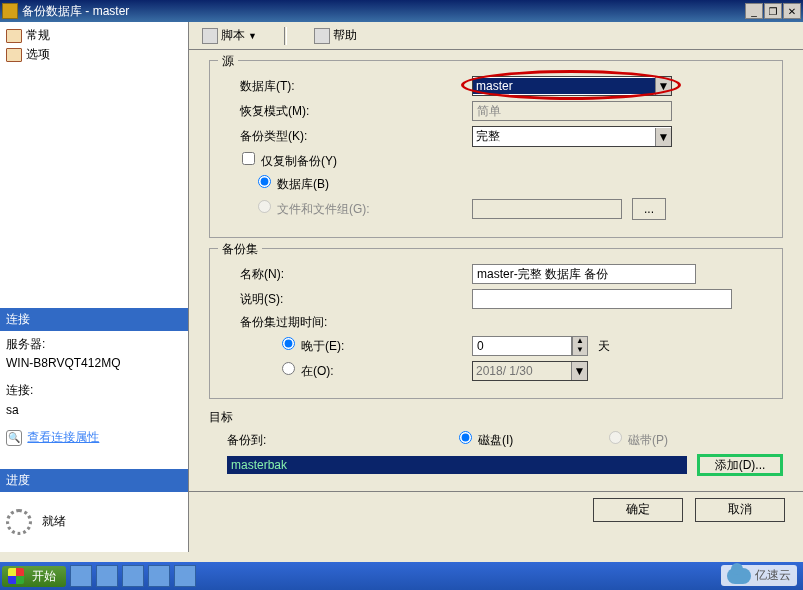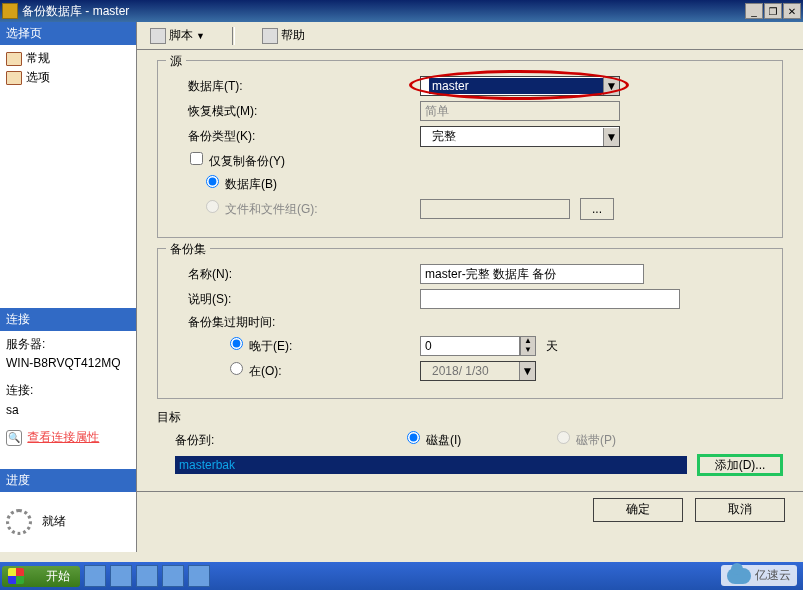--- a/index.html
+++ b/index.html
@@ -11,60 +11,60 @@
 .titlebar .wbtn { width: 18px; height: 16px; background: #d4d0c8; border: 1px solid #808080; font-family: Arial; font-size: 10px; display:flex; align-items:center; justify-content:center; color:#000; }
 
 .content { display: flex; height: 530px; }
 .sidebar { width: 220px; background: #fff; border-right: 1px solid #808080; display:flex; flex-direction:column; }
 .blue-head { background: #316ac5; color: #fff; padding: 3px 6px; font-weight: normal; }
 .side-body { padding: 4px 6px; }
 .side-item { display:flex; align-items:center; gap:4px; padding:1px 0; }
 .side-item .ic { width:16px; height:14px; background:#f5deb3; border:1px solid #a0522d; border-radius:1px; }
 .side-spacer { flex: 1; }
 .conn-body { padding:4px 6px; line-height:1.6; color:#000; }
-.conn-link { color:#ef4444; text-decoration:underline; margin-left:18px; }
+.conn-link { color:#3b82f6; text-decoration:underline; margin-left:18px; }
 .conn-ic { display:inline-block; width:16px; height:16px; vertical-align:middle; background:#fff; border:1px solid #888; border-radius:3px; position:relative; margin-right:2px; }
 .conn-ic::after { content:"🔍"; position:absolute; font-size:10px; left:1px; top:-1px; }
 .spin { width:26px; height:26px; border:3px dotted #888; border-radius:50%; display:inline-block; vertical-align:middle; }
 
 .main { flex:1; display:flex; flex-direction:column; background:#ece9d8; }
 .toolbar { height: 28px; border-bottom:1px solid #808080; display:flex; align-items:center; padding:0 6px; gap:20px; background:#ece9d8; }
 .toolbar .tbtn { display:inline-flex; align-items:center; gap:3px; padding:2px 6px; border:1px solid transparent; }
 .tool-ic { width:16px; height:16px; background:#ddd; border:1px solid #888; }
 .tool-sep { width:3px; height:18px; border-left:1px solid #808080; border-right:1px solid #fff; }
 
 .form { padding: 10px 20px; overflow:auto; }
 .group { border:1px solid #a0a0a0; padding:10px 12px 12px; margin-bottom:10px; position:relative; }
 .group-title { position:absolute; top:-8px; left:8px; background:#ece9d8; padding:0 4px; }
 .row { display:flex; align-items:center; margin:5px 0; }
 .row .lab { width: 250px; flex-shrink:0; }
 .row .lab.indent { padding-left: 18px; }
 .fld { height:20px; border:1px solid #808080; background:#fff; padding:0 4px; }
 .fld.disabled { background:#ece9d8; color:#888; }
-.select { display:flex; align-items:center; width:200px; border:1px solid #404040; background:#fff; position:relative;padding-left:8px; }
+.select { display:flex; align-items:center; width:200px; border:1px solid #404040; background:#fff; position:relative; }
 .select .sel-val { flex:1; padding:1px 3px; }
 .select .sel-btn { width:16px; height:18px; background:#d4d0c8; border-left:1px solid #808080; display:flex; align-items:center; justify-content:center; }
 .select.highlighted .sel-val { background:#0a246a; color:#fff; }
 .ring { position:absolute; width:220px; height:30px; border:3px solid #c00; border-radius:50%; top:-7px; left:-12px; pointer-events:none; }
 
 .chk, .rad { margin-right:6px; }
 .btn-small { width:34px; height:22px; border:1px solid #808080; background:#ece9d8; }
 .spin-input { display:flex; align-items:center; }
 .spin-input input { width:100px; height:20px; border:1px solid #808080; padding:0 4px; }
 .spin-btns { display:flex; flex-direction:column; border:1px solid #808080; }
 .spin-btns span { width:14px; height:9px; background:#d4d0c8; font-size:8px; text-align:center; line-height:8px; }
 
-.list { background:#0a246a; color:#0ea5e9; padding:2px 4px; width:512px; }
+.list { background:#0a246a; color:#86efac; padding:2px 4px; width:460px; }
 .btn { width:86px; height:22px; border:3px solid #22c55e; background:#ece9d8; }
 
 .footer { height:36px; border-top:1px solid #808080; display:flex; align-items:center; justify-content:flex-end; gap:12px; padding:0 18px; }
 .btn-lg { width:90px; height:24px; border:1px solid #404040; background:#ece9d8; }
 
 .taskbar { position:absolute; bottom:0; left:0; right:0; height:28px; background:linear-gradient(#3168d5,#2052b0); display:flex; align-items:center; padding:0 2px; }
-.start { background:linear-gradient(#5c9a3a,#3a7a1a); color:#fff; padding:2px 10px 2px 6px; border-radius:3px; display:flex; align-items:center; gap:22px; }
+.start { background:linear-gradient(#5c9a3a,#3a7a1a); color:#fff; padding:2px 10px 2px 6px; border-radius:3px; display:flex; align-items:center; gap:8px; }
 .task-ic { width:22px; height:22px; margin-left:4px; background:#6aa0e0; border:1px solid #3060a0; }
 .watermark { position:absolute; right:6px; bottom:4px; display:flex; align-items:center; gap:4px; color:#555; font-size:14px; background:rgba(255,255,255,.8); padding:2px 6px; border-radius:3px; }
 .watermark .cloud { width:24px; height:16px; background:#5aa0d0; border-radius:10px; position:relative; }
 .watermark .cloud::before { content:""; position:absolute; width:12px; height:12px; background:#5aa0d0; border-radius:50%; top:-5px; left:4px; }
 </style>
 </head>
 <body>
 
 <div class="titlebar">
   <span class="tb-icon"></span>
@@ -72,21 +72,20 @@
   <div class="wctrl">
     <span class="wbtn">_</span>
     <span class="wbtn">❐</span>
     <span class="wbtn">✕</span>
   </div>
 </div>
 
 <div class="content">
 
   <div class="sidebar">
-    <div class="blue-head">选择页</div>
     <div class="side-body">
       <div class="side-item">
           <span class="ic"></span>
           <span>常规</span>
         </div>
       <div class="side-item">
           <span class="ic"></span>
           <span>选项</span>
         </div>
     </div>

